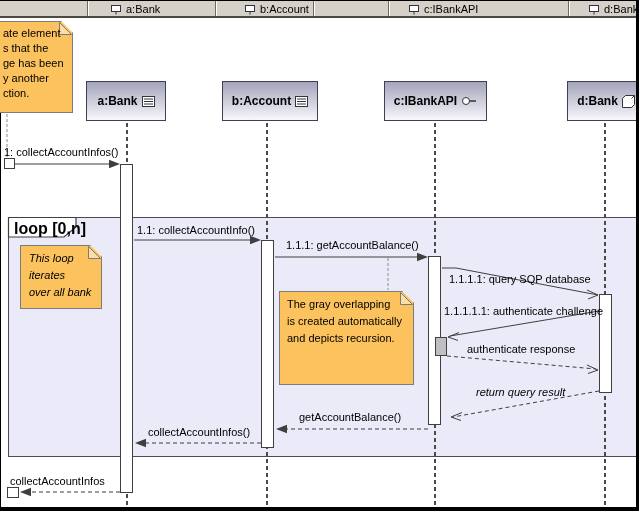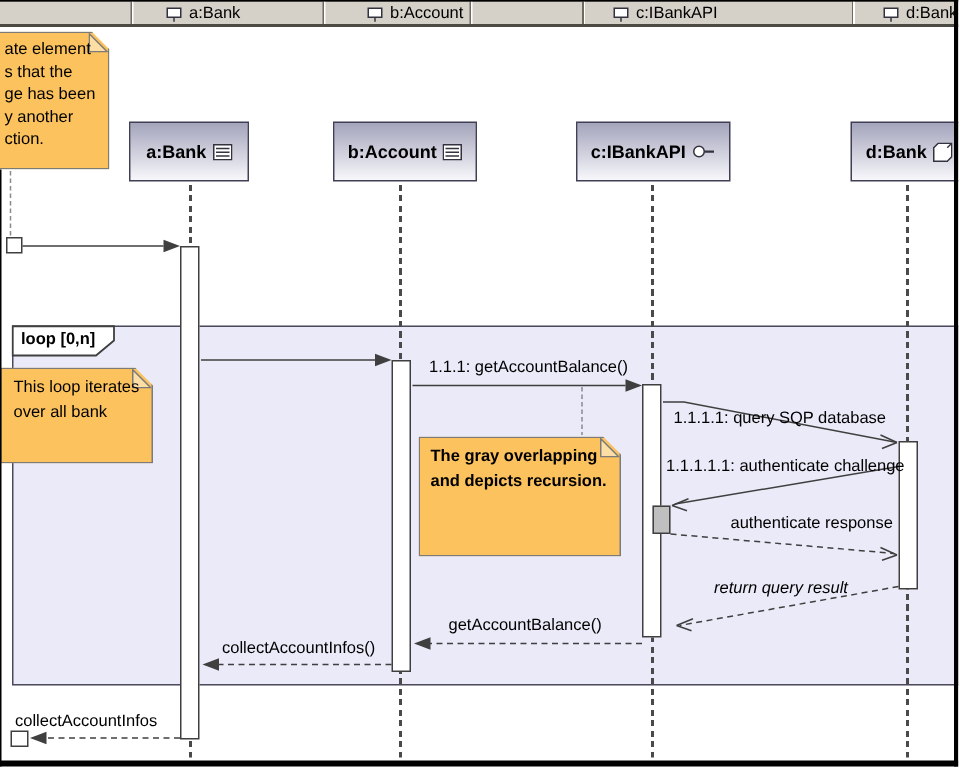--- a/index.html
+++ b/index.html
@@ -31,21 +31,21 @@
   
   .activation{width:13px;background:#fff;border:1px solid var(--line);box-sizing:border-box;}
   .activation.gray{background:var(--exec-gray);}
   
   .gate{background:#fff;border:1px solid var(--line);box-sizing:border-box;}
   
   #loop-frame{
     left:8px;top:217px;width:632px;height:240px;box-sizing:border-box;
     background:var(--fragment-fill);border:1px solid var(--fragment-border);
   }
-  #loop-label{left:14px;top:220px;font-weight:bold;font-size:11px;}
+  #loop-label{left:14px;top:220px;font-weight:bold;font-size:16px;}
   
   .note{
     background:var(--note-fill);border:1px solid var(--note-border);box-sizing:border-box;
     clip-path:polygon(0 0,calc(100% - 12px) 0,100% 12px,100% 100%,0 100%);
   }
   .note .fold{position:absolute;top:0;right:0;}
   .note-lines{position:relative;}
   
   .msg-label{white-space:nowrap;font-size:11px;}
   
@@ -208,44 +208,47 @@
       </svg>
     <div class="note-lines" style="padding:4px 0 0 3px;line-height:15px;">
       <div>ate element</div>
       <div>s that the</div>
       <div>ge has been</div>
       <div>y another</div>
       <div>ction.</div>
     </div>
   </div>
 
-  <div class="abs note" style="left:0;top:245px;width:102px;height:64px;">
+  <div class="abs note" style="left:20px;top:245px;width:82px;height:64px;font-style:italic;">
     <svg class="fold" width="13" height="13">
         <path d="M0.5 0.5 L12.5 12.5 L0.5 12.5 Z" fill="var(--note-fold)" stroke="var(--note-border)"></path>
       </svg>
     <div class="note-lines" style="padding:4px 0 0 8px;line-height:17px;">
       <div>This loop iterates</div>
       <div>over all bank</div>
     </div>
   </div>
 
-  <div class="abs note" style="left:279px;top:291px;width:135px;height:80px;font-weight:bold;">
+  <div class="abs note" style="left:279px;top:291px;width:135px;height:94px;">
     <svg class="fold" width="13" height="13">
         <path d="M0.5 0.5 L12.5 12.5 L0.5 12.5 Z" fill="var(--note-fold)" stroke="var(--note-border)"></path>
       </svg>
     <div class="note-lines" style="padding:4px 0 0 7px;line-height:17px;">
       <div>The gray overlapping</div>
+      <div>is created automatically</div>
       <div>and depicts recursion.</div>
     </div>
   </div>
 
+  <div class="abs msg-label" style="left:4px;top:146px;">1: collectAccountInfos()</div>
+  <div class="abs msg-label" style="left:137px;top:224px;">1.1: collectAccountInfo()</div>
   <div class="abs msg-label" style="left:286px;top:239px;">1.1.1: getAccountBalance()</div>
   <div class="abs msg-label" style="left:449px;top:273px;">1.1.1.1: query SQP database</div>
   <div class="abs msg-label" style="left:444px;top:305px;">1.1.1.1.1: authenticate challenge</div>
-  <div class="abs msg-label" style="left:467px;top:343px;margin-left:20px;">authenticate response</div>
+  <div class="abs msg-label" style="left:467px;top:343px;">authenticate response</div>
   <div class="abs msg-label" style="left:476px;top:386px;font-style:italic;">return query result</div>
   <div class="abs msg-label" style="left:299px;top:411px;">getAccountBalance()</div>
   <div class="abs msg-label" style="left:148px;top:426px;">collectAccountInfos()</div>
   <div class="abs msg-label" style="left:10px;top:475px;">collectAccountInfos</div>
 
   <div class="abs frame" style="left:0;top:0;width:639px;height:1px;"></div>
   <div class="abs frame" style="left:0;top:113px;width:1px;height:398px;"></div>
   <div class="abs frame" style="left:636px;top:0;width:3px;height:511px;"></div>
   <div class="abs frame" style="left:0;top:507px;width:639px;height:4px;"></div>
 

